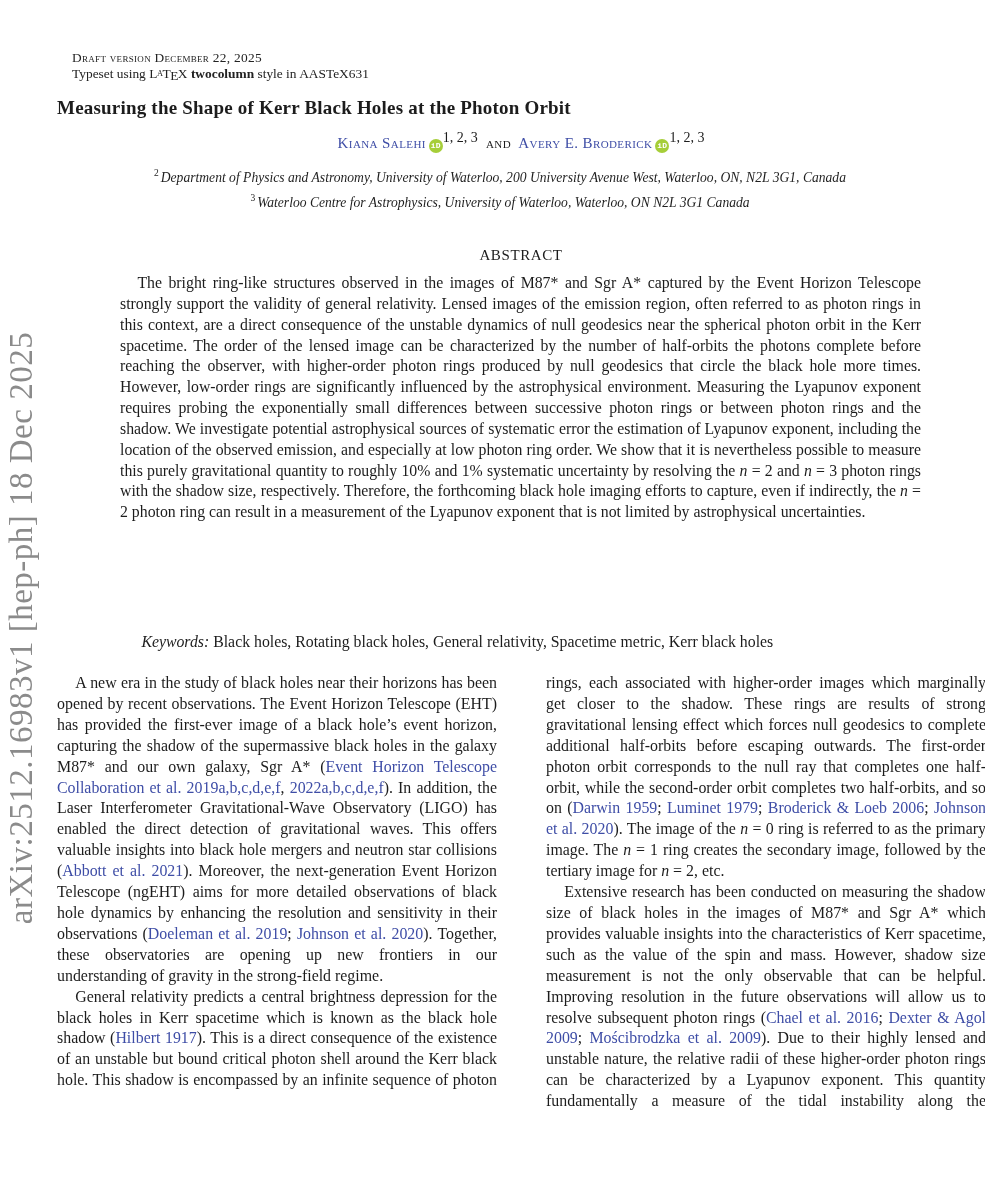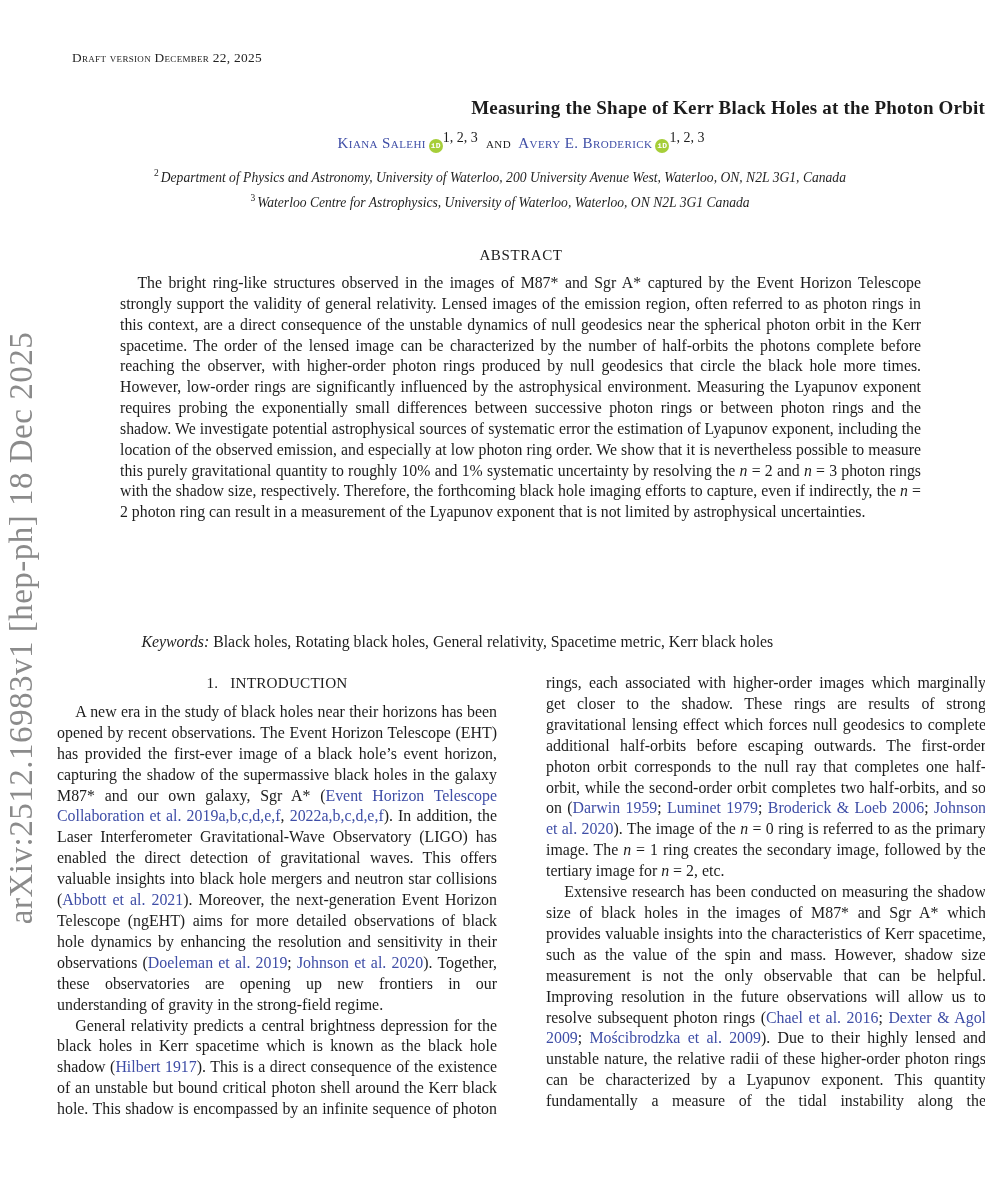--- a/index.html
+++ b/index.html
@@ -33,21 +33,21 @@
     line-height: 15.5px;
     color: #222;
   }
   .header-line1 { font-variant: small-caps; letter-spacing: 0.3px; margin-top: 48px; }
   
   .title {
     position: absolute;
     top: 97px;
     left: 57px;
     width: 928px;
-    text-align: right;
+    text-align: left;
     font-size: 19px;
     font-weight: 700;
     letter-spacing: 0.2px;
   }
   .authors {
     position: absolute;
     top: 130px;
     left: 57px;
     width: 928px;
     text-align: center;
@@ -156,20 +156,21 @@
 </style>
 </head>
 <body>
 
 <div class="page">
 
   <div class="watermark">arXiv:2512.16983v1 [hep-ph] 18 Dec 2025</div>
 
   <div class="header">
     <div class="header-line1">Draft version December 22, 2025</div>
+    <div class="header-line2"><span>Typeset using </span><span>L</span><span class="seg-latexA">A</span><span>T</span><span class="seg-latexE">E</span><span>X </span><span class="seg-bold">twocolumn</span><span> style in AASTeX631</span></div>
   </div>
 
   <h1 class="title">Measuring the Shape of Kerr Black Holes at the Photon Orbit</h1>
 
   <div class="authors">
     <span class="author-name">Kiana Salehi</span><span class="orcid">iD</span><sup class="author-sup">1, 2, 3</sup>
     <span class="and-label">and</span>
     <span class="author-name">Avery E. Broderick</span><span class="orcid">iD</span><sup class="author-sup">1, 2, 3</sup>
   </div>
 
@@ -180,23 +181,20 @@
 
   <div class="abs-heading">ABSTRACT</div>
   <div class="abs-body"><span>The bright ring-like structures observed in the images of M87* and Sgr A* captured by the Event Horizon Telescope strongly support the validity of general relativity. Lensed images of the emission region, often referred to as photon rings in this context, are a direct consequence of the unstable dynamics of null geodesics near the spherical photon orbit in the Kerr spacetime. The order of the lensed image can be characterized by the number of half-orbits the photons complete before reaching the observer, with higher-order photon rings produced by null geodesics that circle the black hole more times. However, low-order rings are significantly influenced by the astrophysical environment. Measuring the Lyapunov exponent requires probing the exponentially small differences between successive photon rings or between photon rings and the shadow. We investigate potential astrophysical sources of systematic error the estimation of Lyapunov exponent, including the location of the observed emission, and especially at low photon ring order. We show that it is nevertheless possible to measure this purely gravitational quantity to roughly 10% and 1% systematic uncertainty by resolving the </span><span class="seg-math">n</span><span> = 2 and </span><span class="seg-math">n</span><span> = 3 photon rings with the shadow size, respectively. Therefore, the forthcoming black hole imaging efforts to capture, even if indirectly, the </span><span class="seg-math">n</span><span> = 2 photon ring can result in a measurement of the Lyapunov exponent that is not limited by astrophysical uncertainties.</span></div>
 
   <div class="keywords">
     <span class="kw-label">Keywords:</span><span> Black holes, Rotating black holes, General relativity, Spacetime metric, Kerr black holes</span>
   </div>
 
   <div class="columns">
     <div class="col">
-      <div class="sec-heading">
-        <span>1.</span><span class="sec-title">INTRODUCTION</span>
-      </div>
       <p class="para indent"><span>A new era in the study of black holes near their horizons has been opened by recent observations. The Event Horizon Telescope (EHT) has provided the first-ever image of a black hole’s event horizon, capturing the shadow of the supermassive black holes in the galaxy M87* and our own galaxy, Sgr A* (</span><span class="seg-link">Event Horizon Telescope Collaboration et al. 2019a,b,c,d,e,f</span><span>, </span><span class="seg-link">2022a,b,c,d,e,f</span><span>). In addition, the Laser Interferometer Gravitational-Wave Observatory (LIGO) has enabled the direct detection of gravitational waves. This offers valuable insights into black hole mergers and neutron star collisions (</span><span class="seg-link">Abbott et al. 2021</span><span>). Moreover, the next-generation Event Horizon Telescope (ngEHT) aims for more detailed observations of black hole dynamics by enhancing the resolution and sensitivity in their observations (</span><span class="seg-link">Doeleman et al. 2019</span><span>; </span><span class="seg-link">Johnson et al. 2020</span><span>). Together, these observatories are opening up new frontiers in our understanding of gravity in the strong-field regime.</span></p>
       <p class="para indent cutoff"><span>General relativity predicts a central brightness depression for the black holes in Kerr spacetime which is known as the black hole shadow (</span><span class="seg-link">Hilbert 1917</span><span>). This is a direct consequence of the existence of an unstable but bound critical photon shell around the Kerr black hole. This shadow is encompassed by an infinite sequence of photon</span></p>
     </div>
     <div class="col">
       <p class="para"><span>rings, each associated with higher-order images which marginally get closer to the shadow. These rings are results of strong gravitational lensing effect which forces null geodesics to complete additional half-orbits before escaping outwards. The first-order photon orbit corresponds to the null ray that completes one half-orbit, while the second-order orbit completes two half-orbits, and so on (</span><span class="seg-link">Darwin 1959</span><span>; </span><span class="seg-link">Luminet 1979</span><span>; </span><span class="seg-link">Broderick &amp; Loeb 2006</span><span>; </span><span class="seg-link">Johnson et al. 2020</span><span>). The image of the </span><span class="seg-math">n</span><span> = 0 ring is referred to as the primary image. The </span><span class="seg-math">n</span><span> = 1 ring creates the secondary image, followed by the tertiary image for </span><span class="seg-math">n</span><span> = 2, etc.</span></p>
       <p class="para indent cutoff"><span>Extensive research has been conducted on measuring the shadow size of black holes in the images of M87* and Sgr A* which provides valuable insights into the characteristics of Kerr spacetime, such as the value of the spin and mass. However, shadow size measurement is not the only observable that can be helpful. Improving resolution in the future observations will allow us to resolve subsequent photon rings (</span><span class="seg-link">Chael et al. 2016</span><span>; </span><span class="seg-link">Dexter &amp; Agol 2009</span><span>; </span><span class="seg-link">Mościbrodzka et al. 2009</span><span>). Due to their highly lensed and unstable nature, the relative radii of these higher-order photon rings can be characterized by a Lyapunov exponent. This quantity fundamentally a measure of the tidal instability along the</span></p>
     </div>
   </div>
 
 </div>

